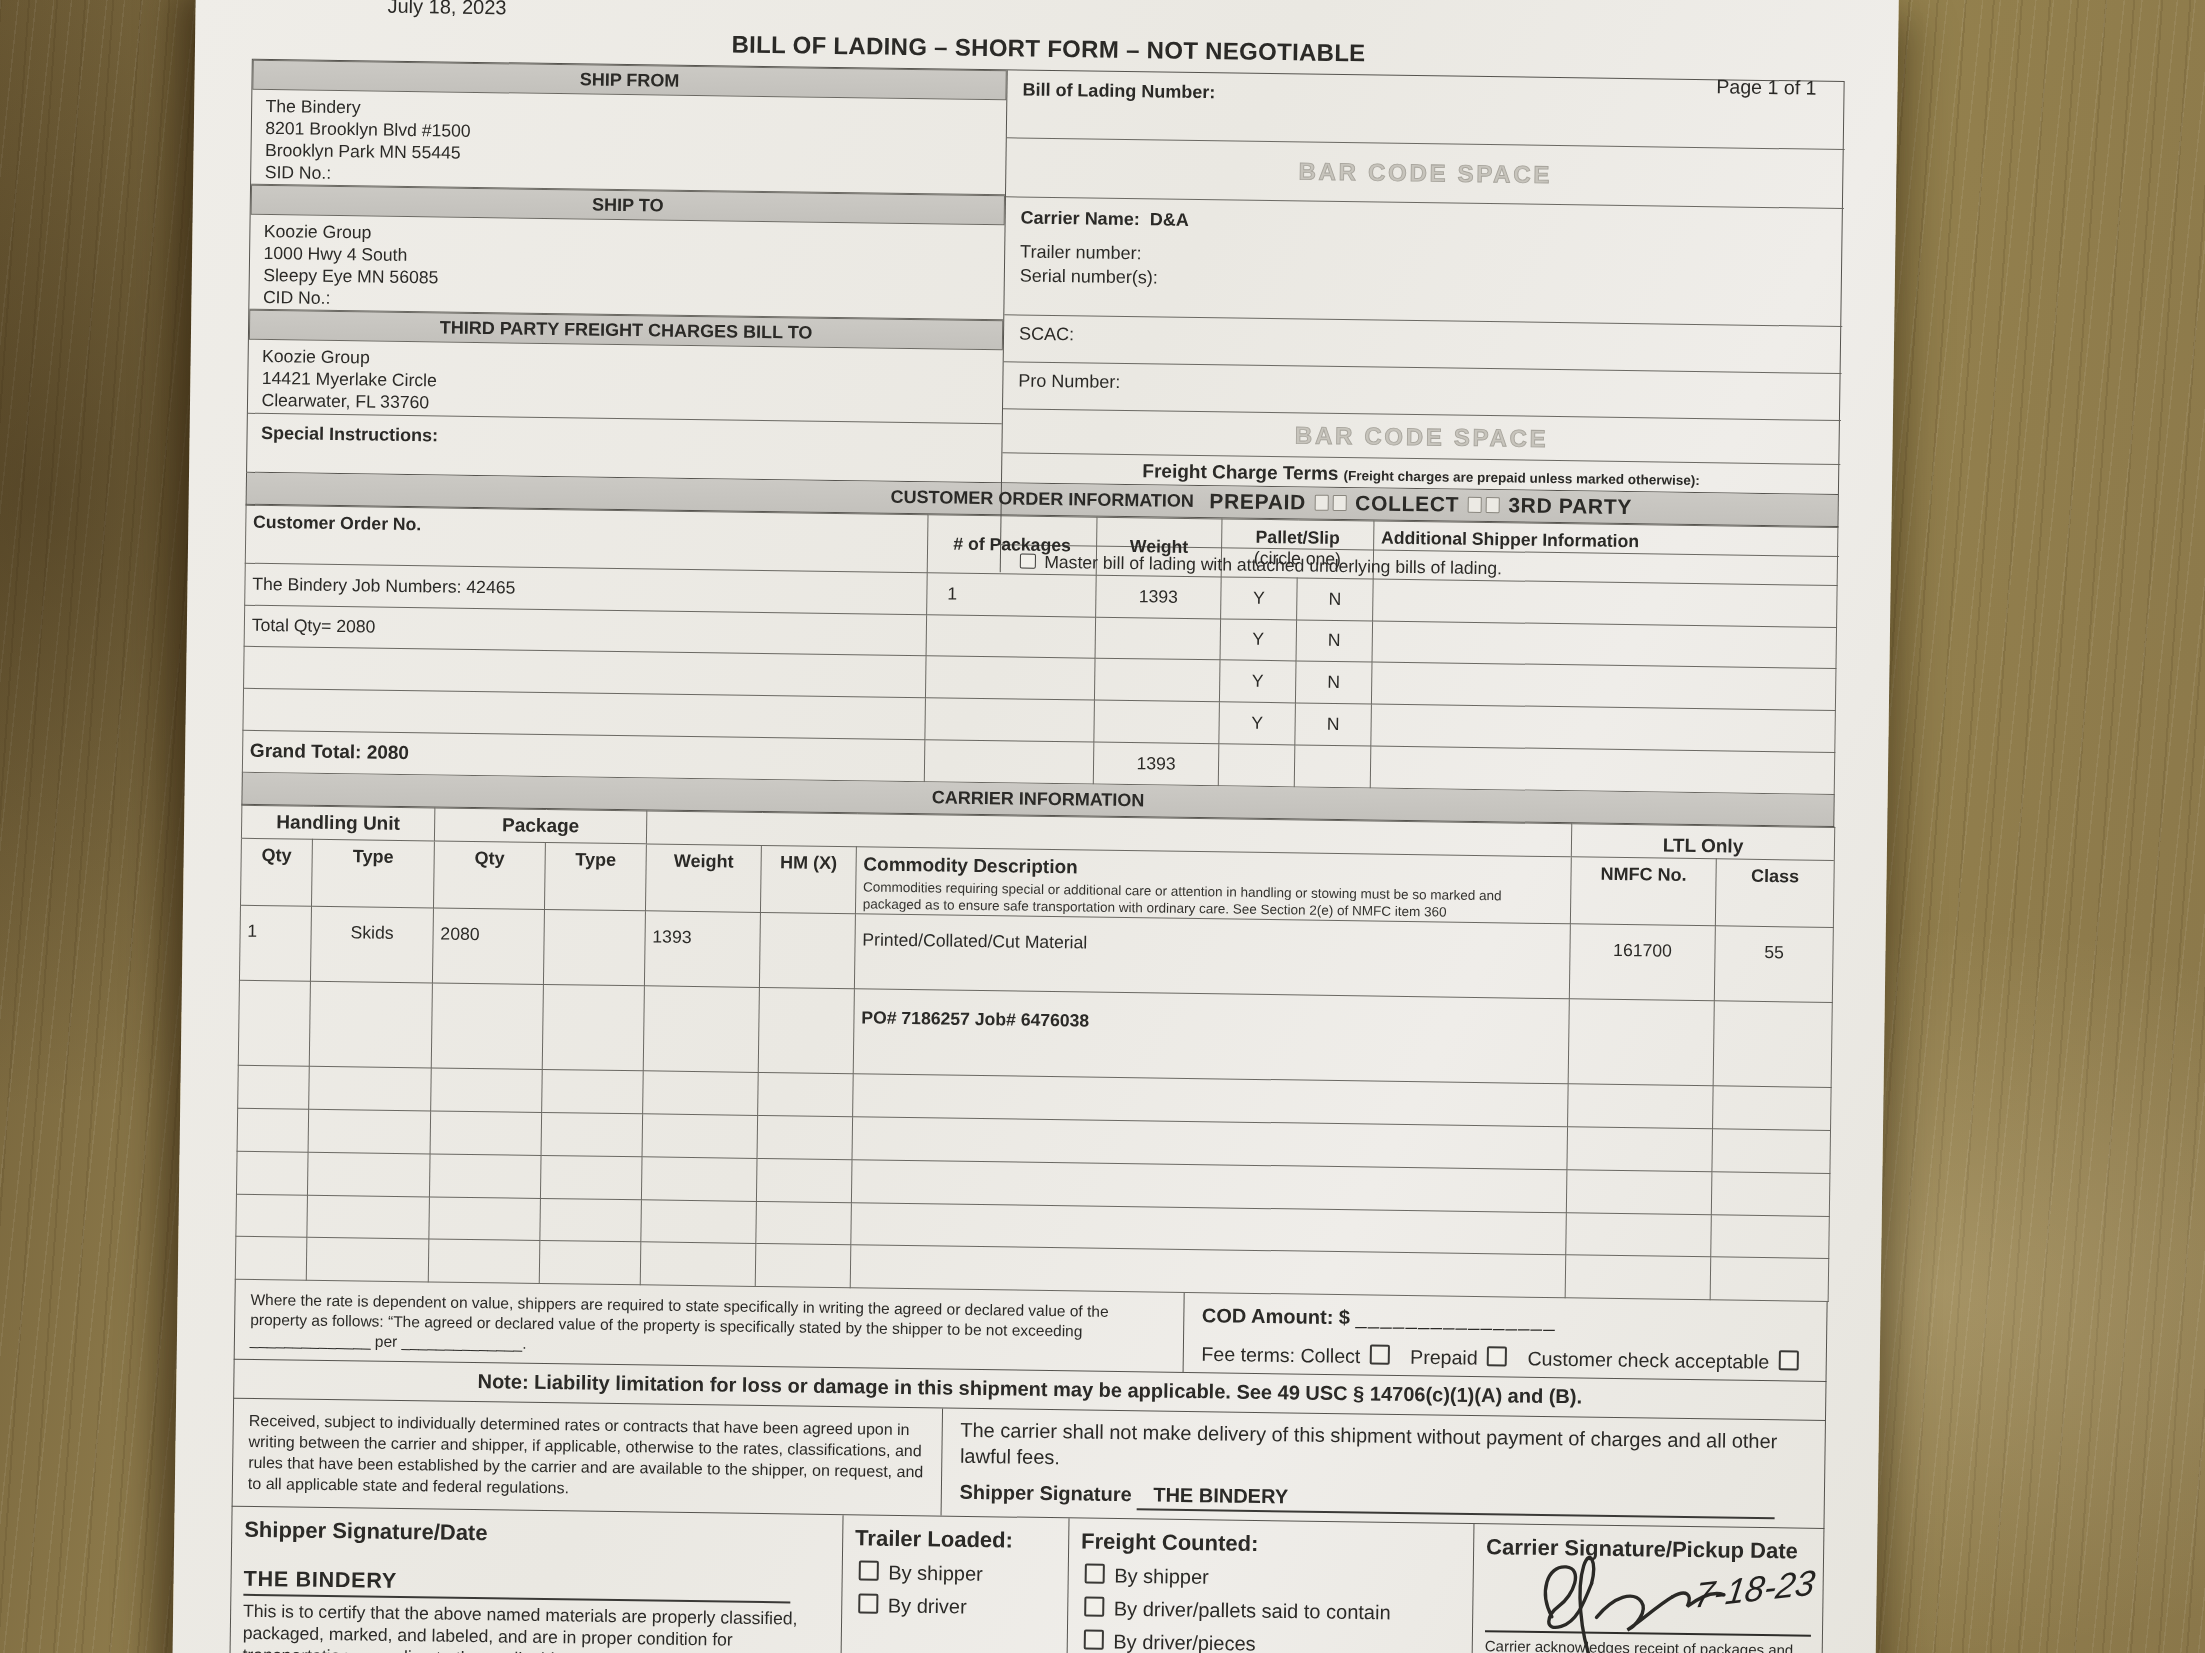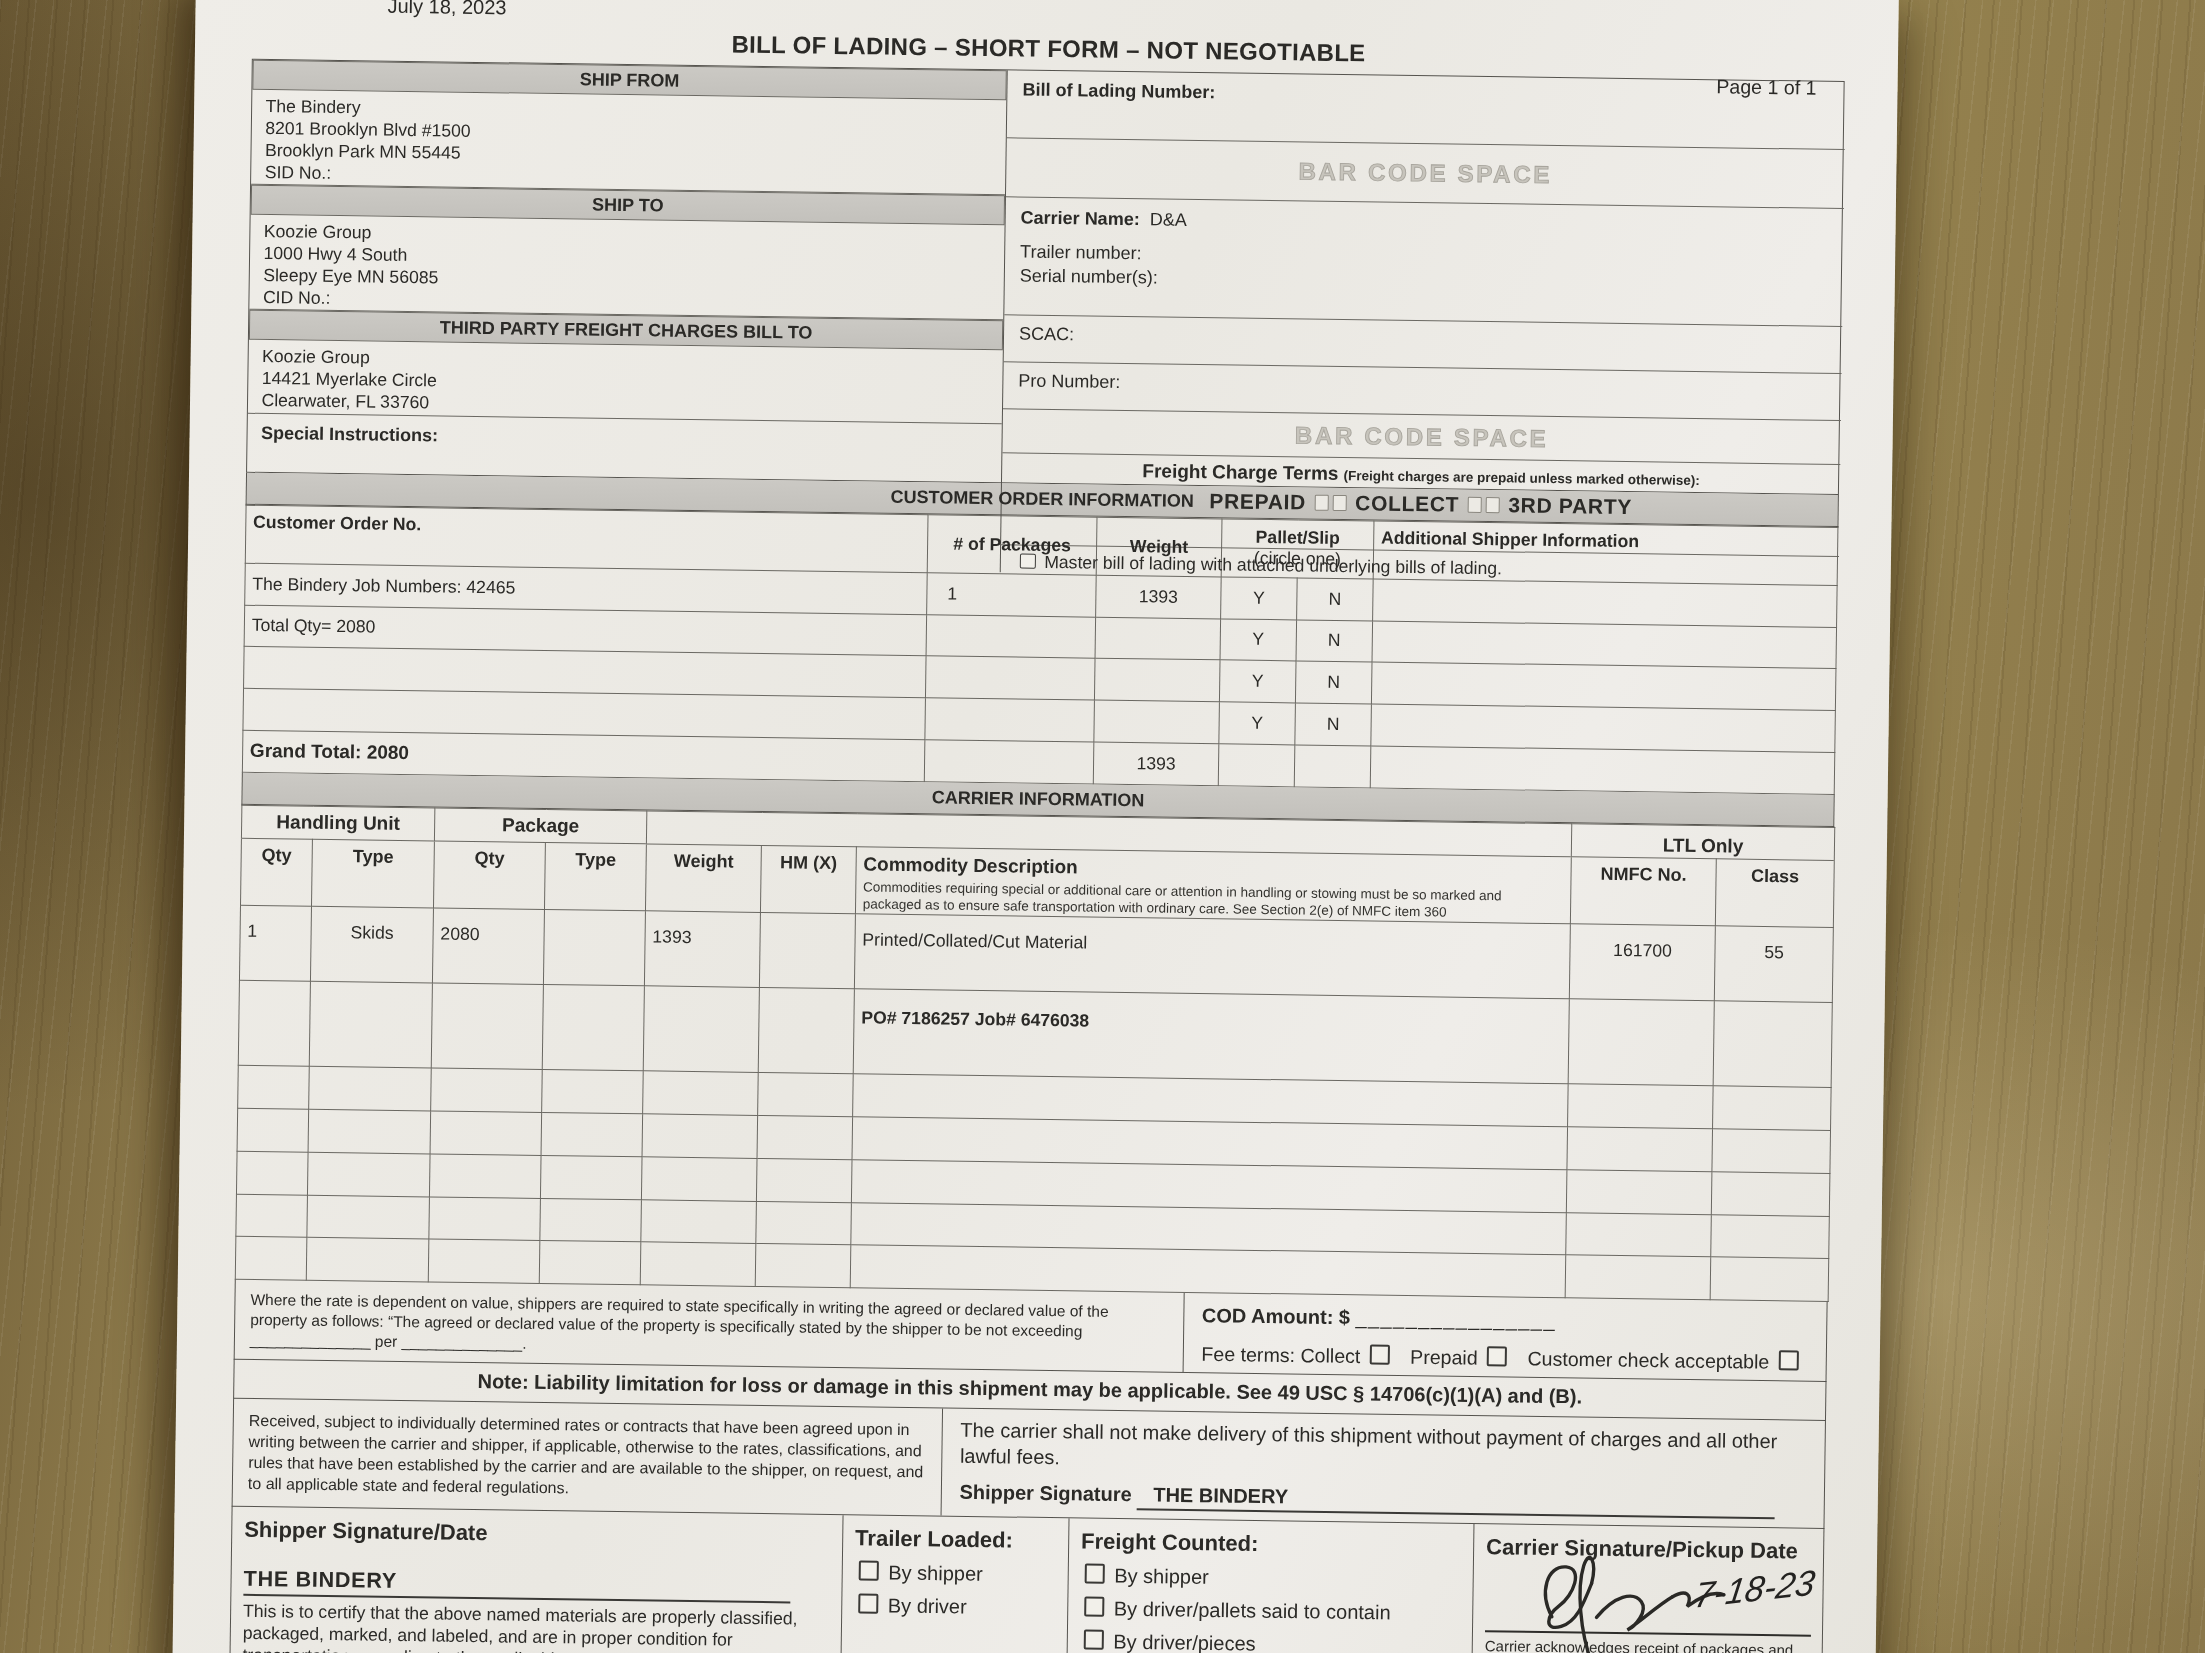--- a/index.html
+++ b/index.html
@@ -130,21 +130,21 @@
     <div class="tg-right">
       <div class="bol-row cellline">
         <span>Bill of Lading Number:</span>
       </div>
       <div class="barcode cellline">
         <span>BAR CODE SPACE</span>
       </div>
       <div class="carrier-block cellline">
         <div>
           <span class="cb-lab">Carrier Name:</span>
-          <b>&nbsp;</b><span style="font-weight:normal">D&amp;A</span>
+          <b>&nbsp;</b><span style="font-weight:bold">D&amp;A</span>
         </div>
         <div style="margin-top:9.5px">Trailer number:</div>
         <div>Serial number(s):</div>
       </div>
       <div class="scac cellline">SCAC:</div>
       <div class="pro cellline">Pro Number:</div>
       <div class="barcode bc2 cellline">
         <span>BAR CODE SPACE</span>
       </div>
       <div class="fterms cellline">

